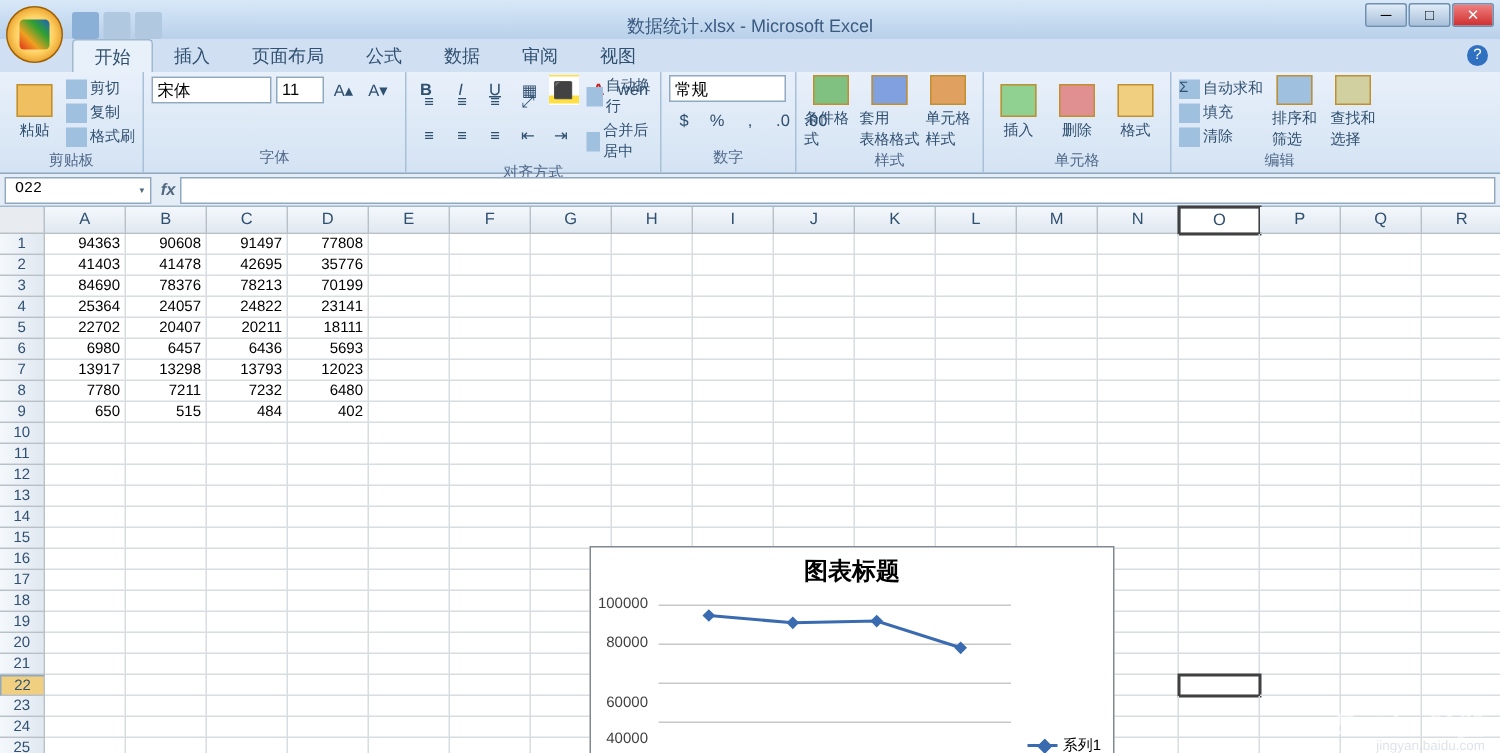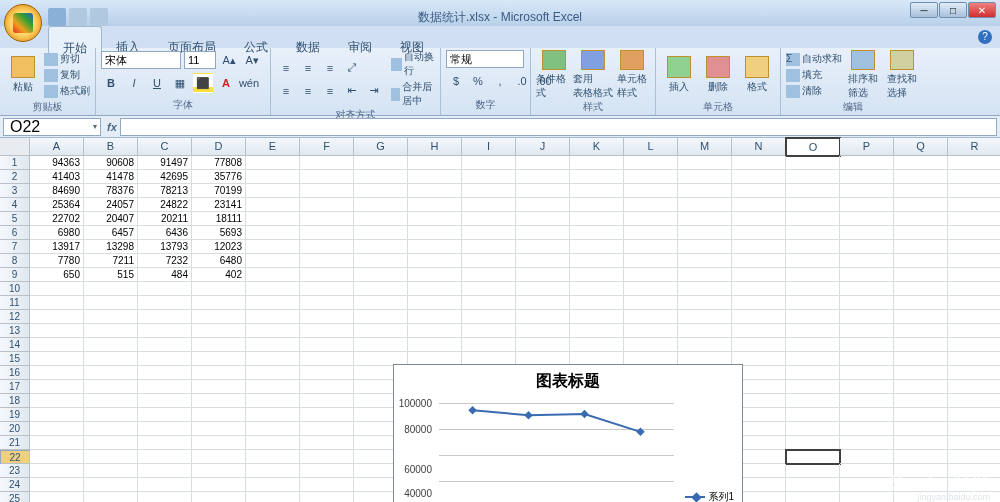--- a/index.html
+++ b/index.html
@@ -11,42 +11,42 @@
 .office-btn::after { content:""; width:20px; height:20px; background:linear-gradient(45deg,#e03020,#f0a020,#30a030,#2060c0); border-radius:3px; }
 .qat { margin-left:48px; display:flex; gap:3px; align-items:center; }
 .qat-icon { width:18px; height:18px; background:#8ab0d8; border-radius:2px; }
 .title-center { position:absolute; left:50%; transform:translateX(-50%); color:#3a5a80; font-size:12px; }
 .winbtns { position:absolute; right:4px; top:2px; display:flex; gap:1px; }
 .winbtn { width:28px; height:16px; background:linear-gradient(#e0ecf8,#a8c0da); border:1px solid #7090b0; border-radius:2px; display:flex; align-items:center; justify-content:center; font-size:10px; }
 .winbtn.close { background:linear-gradient(#f08080,#d03030); color:#fff; }
 
 
 .ribtabs { height:22px; background:#d0e0f2; display:flex; padding-left:48px; }
-.ribtab { padding:13px 14px; font-size:12px; color:#305070; cursor:pointer; }
+.ribtab { padding:3px 14px; font-size:12px; color:#305070; cursor:pointer; }
 .ribtab.active { background:#e8f0fa; border:1px solid #a0b8d0; border-bottom:none; border-radius:3px 3px 0 0; }
 .helpicon { position:absolute; right:8px; top:30px; width:14px; height:14px; border-radius:50%; background:#3070c0; color:#fff; text-align:center; line-height:13px; font-size:10px; }
 
 
 .ribbon { height:68px; background:linear-gradient(#e8f0fa,#d4e3f3); border-bottom:1px solid #90a8c0; display:flex; }
 .group { border-right:1px solid #a8c0d8; display:flex; flex-direction:column; padding:2px 5px; }
 .group-body { flex:1; display:flex; align-items:center; gap:3px; }
 .group-label { text-align:center; font-size:10px; color:#50688a; padding-bottom:1px; }
 .bigbtn { width:36px; height:50px; display:flex; flex-direction:column; align-items:center; justify-content:center; gap:2px; }
 .bigbtn-icon { width:24px; height:22px; background:#f0c060; border:1px solid #c09030; }
 .bigbtn-label { font-size:10px; color:#305070; }
 .mini-col { display:flex; flex-direction:column; gap:2px; }
 .mini-item { display:flex; align-items:center; gap:2px; font-size:10px; color:#305070; }
 .mini-icon { width:14px; height:13px; background:#a0c0e0; display:inline-block; }
 .font-row { display:flex; gap:3px; align-items:center; margin-bottom:3px; }
 .sel { height:18px; border:1px solid #90a8c0; background:#fff; font-size:11px; padding:0 3px; }
 .toolbtn { width:20px; height:20px; border:1px solid transparent; display:flex; align-items:center; justify-content:center; font-size:11px; color:#305070; }
 
 
 .fbar { height:22px; background:#e4ecf6; border-bottom:1px solid #a0b8d0; display:flex; align-items:center; }
-.namebox { width:98px; height:18px; background:#fff; border:1px solid #90a8c0; margin:0 3px; padding-left:6px; font-size:16px; display:flex; align-items:center; }
+.namebox { width:98px; height:18px; background:#fff; border:1px solid #90a8c0; margin:0 3px; padding-left:6px; font-size:10px; display:flex; align-items:center;font-family:Liberation Mono, monospace; }
 .namebox::after { content:"▾"; margin-left:auto; margin-right:3px; color:#506880; font-size:8px; }
 .fx { width:16px; text-align:center; font-style:italic; color:#506880;font-weight:bold; }
 .fx-in { flex:1; height:18px; background:#fff; border:1px solid #90a8c0; margin-right:3px; }
 
 
 .grid-wrap { height:364px; background:#fff; position:relative; display:flex; }
 .sel-all { width:30px; height:18px; background:#e8ecf0; border-right:1px solid #b8c0c8; border-bottom:1px solid #b8c0c8; position:absolute; left:0; top:0; }
 .colheads { position:absolute; left:30px; top:0; height:18px; display:flex; }
 .colhead { width:54px; height:18px; background:linear-gradient(#f4f8fc,#e0e8f0); border-right:1px solid #b8c0c8; border-bottom:1px solid #b8c0c8; text-align:center; font-size:11px; color:#305070; line-height:17px; }
 .rowheads { position:absolute; left:0; top:18px; width:30px; }
@@ -122,21 +122,21 @@
         <div class="mini-item">
             <span class="mini-icon"></span>
             <span>格式刷</span>
           </div>
       </div>
     </div>
     <div class="group-label">剪贴板</div>
   </div>
 
   <div class="group" style="width:175px">
-    <div class="group-body" style="flex-direction:column;align-items:flex-start;gap:0">
+    <div class="group-body" style="flex-direction:row;align-items:flex-start;gap:12px">
       <div class="font-row">
         <input class="sel" style="width: 80px;" value="宋体">
         <input class="sel" style="width: 32px;" value="11">
         <div class="toolbtn">A▴</div>
         <div class="toolbtn">A▾</div>
       </div>
       <div class="font-row">
         <div class="toolbtn">
             <b>B</b>
           </div>

